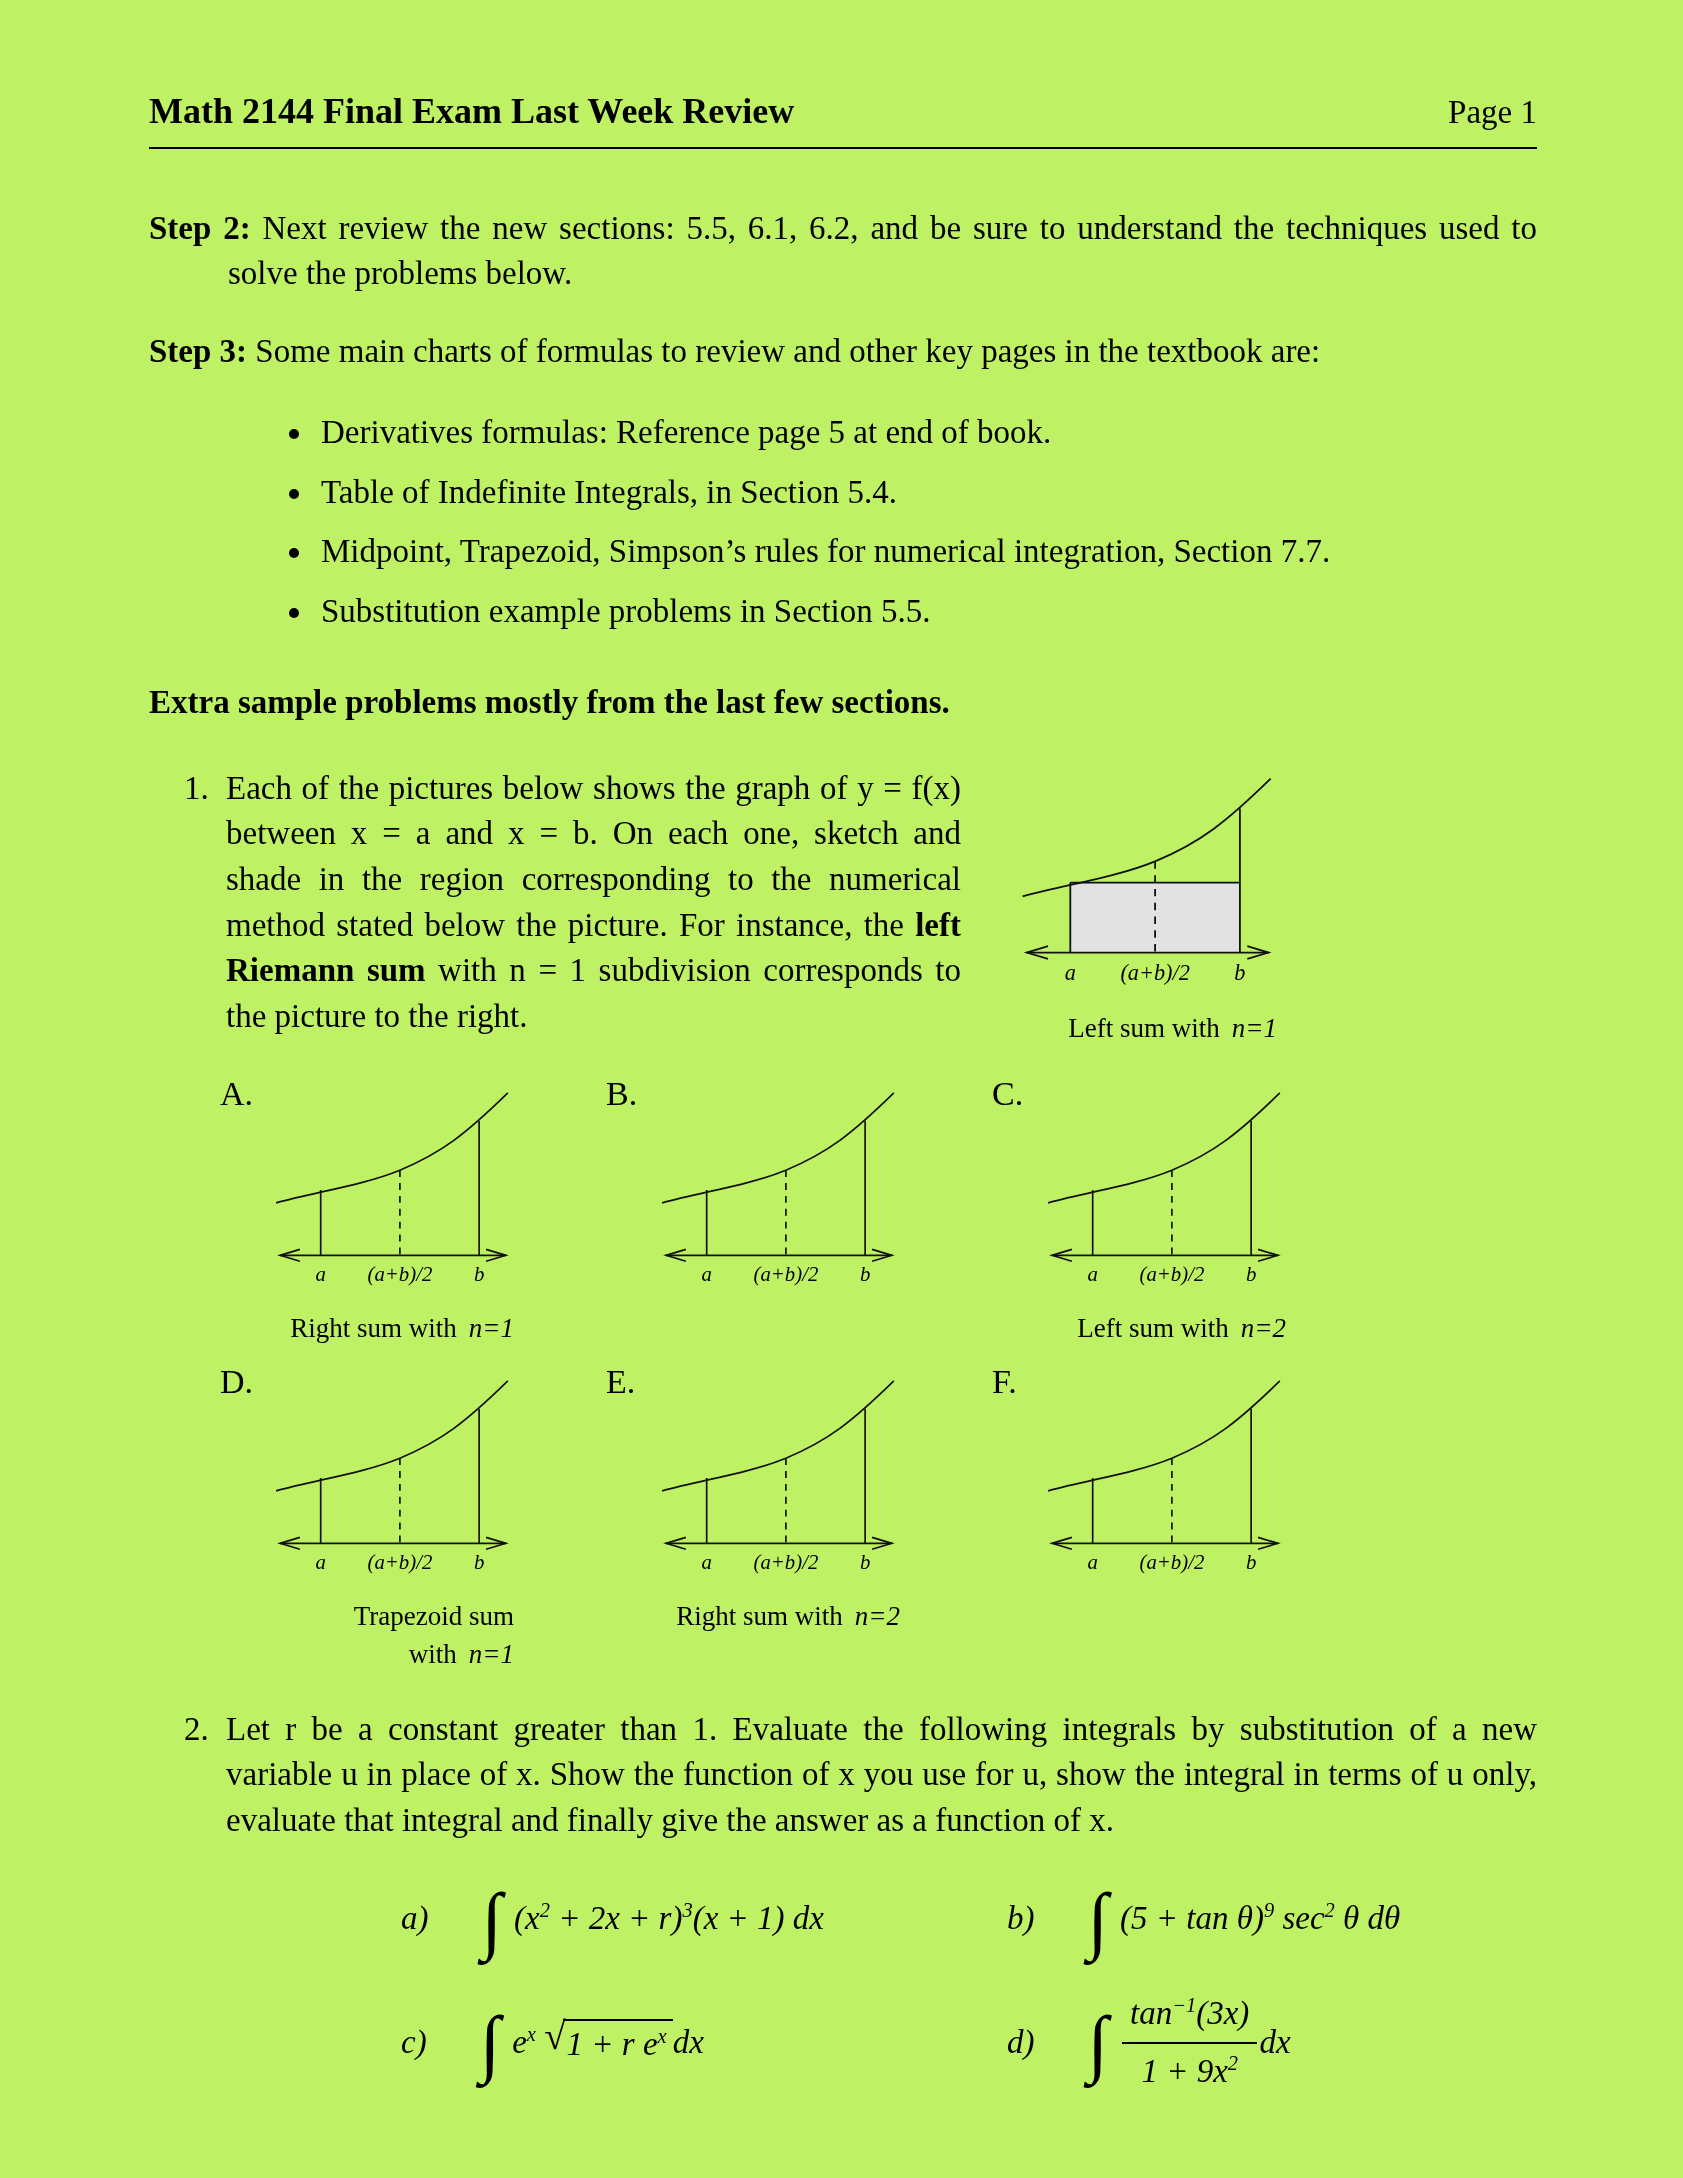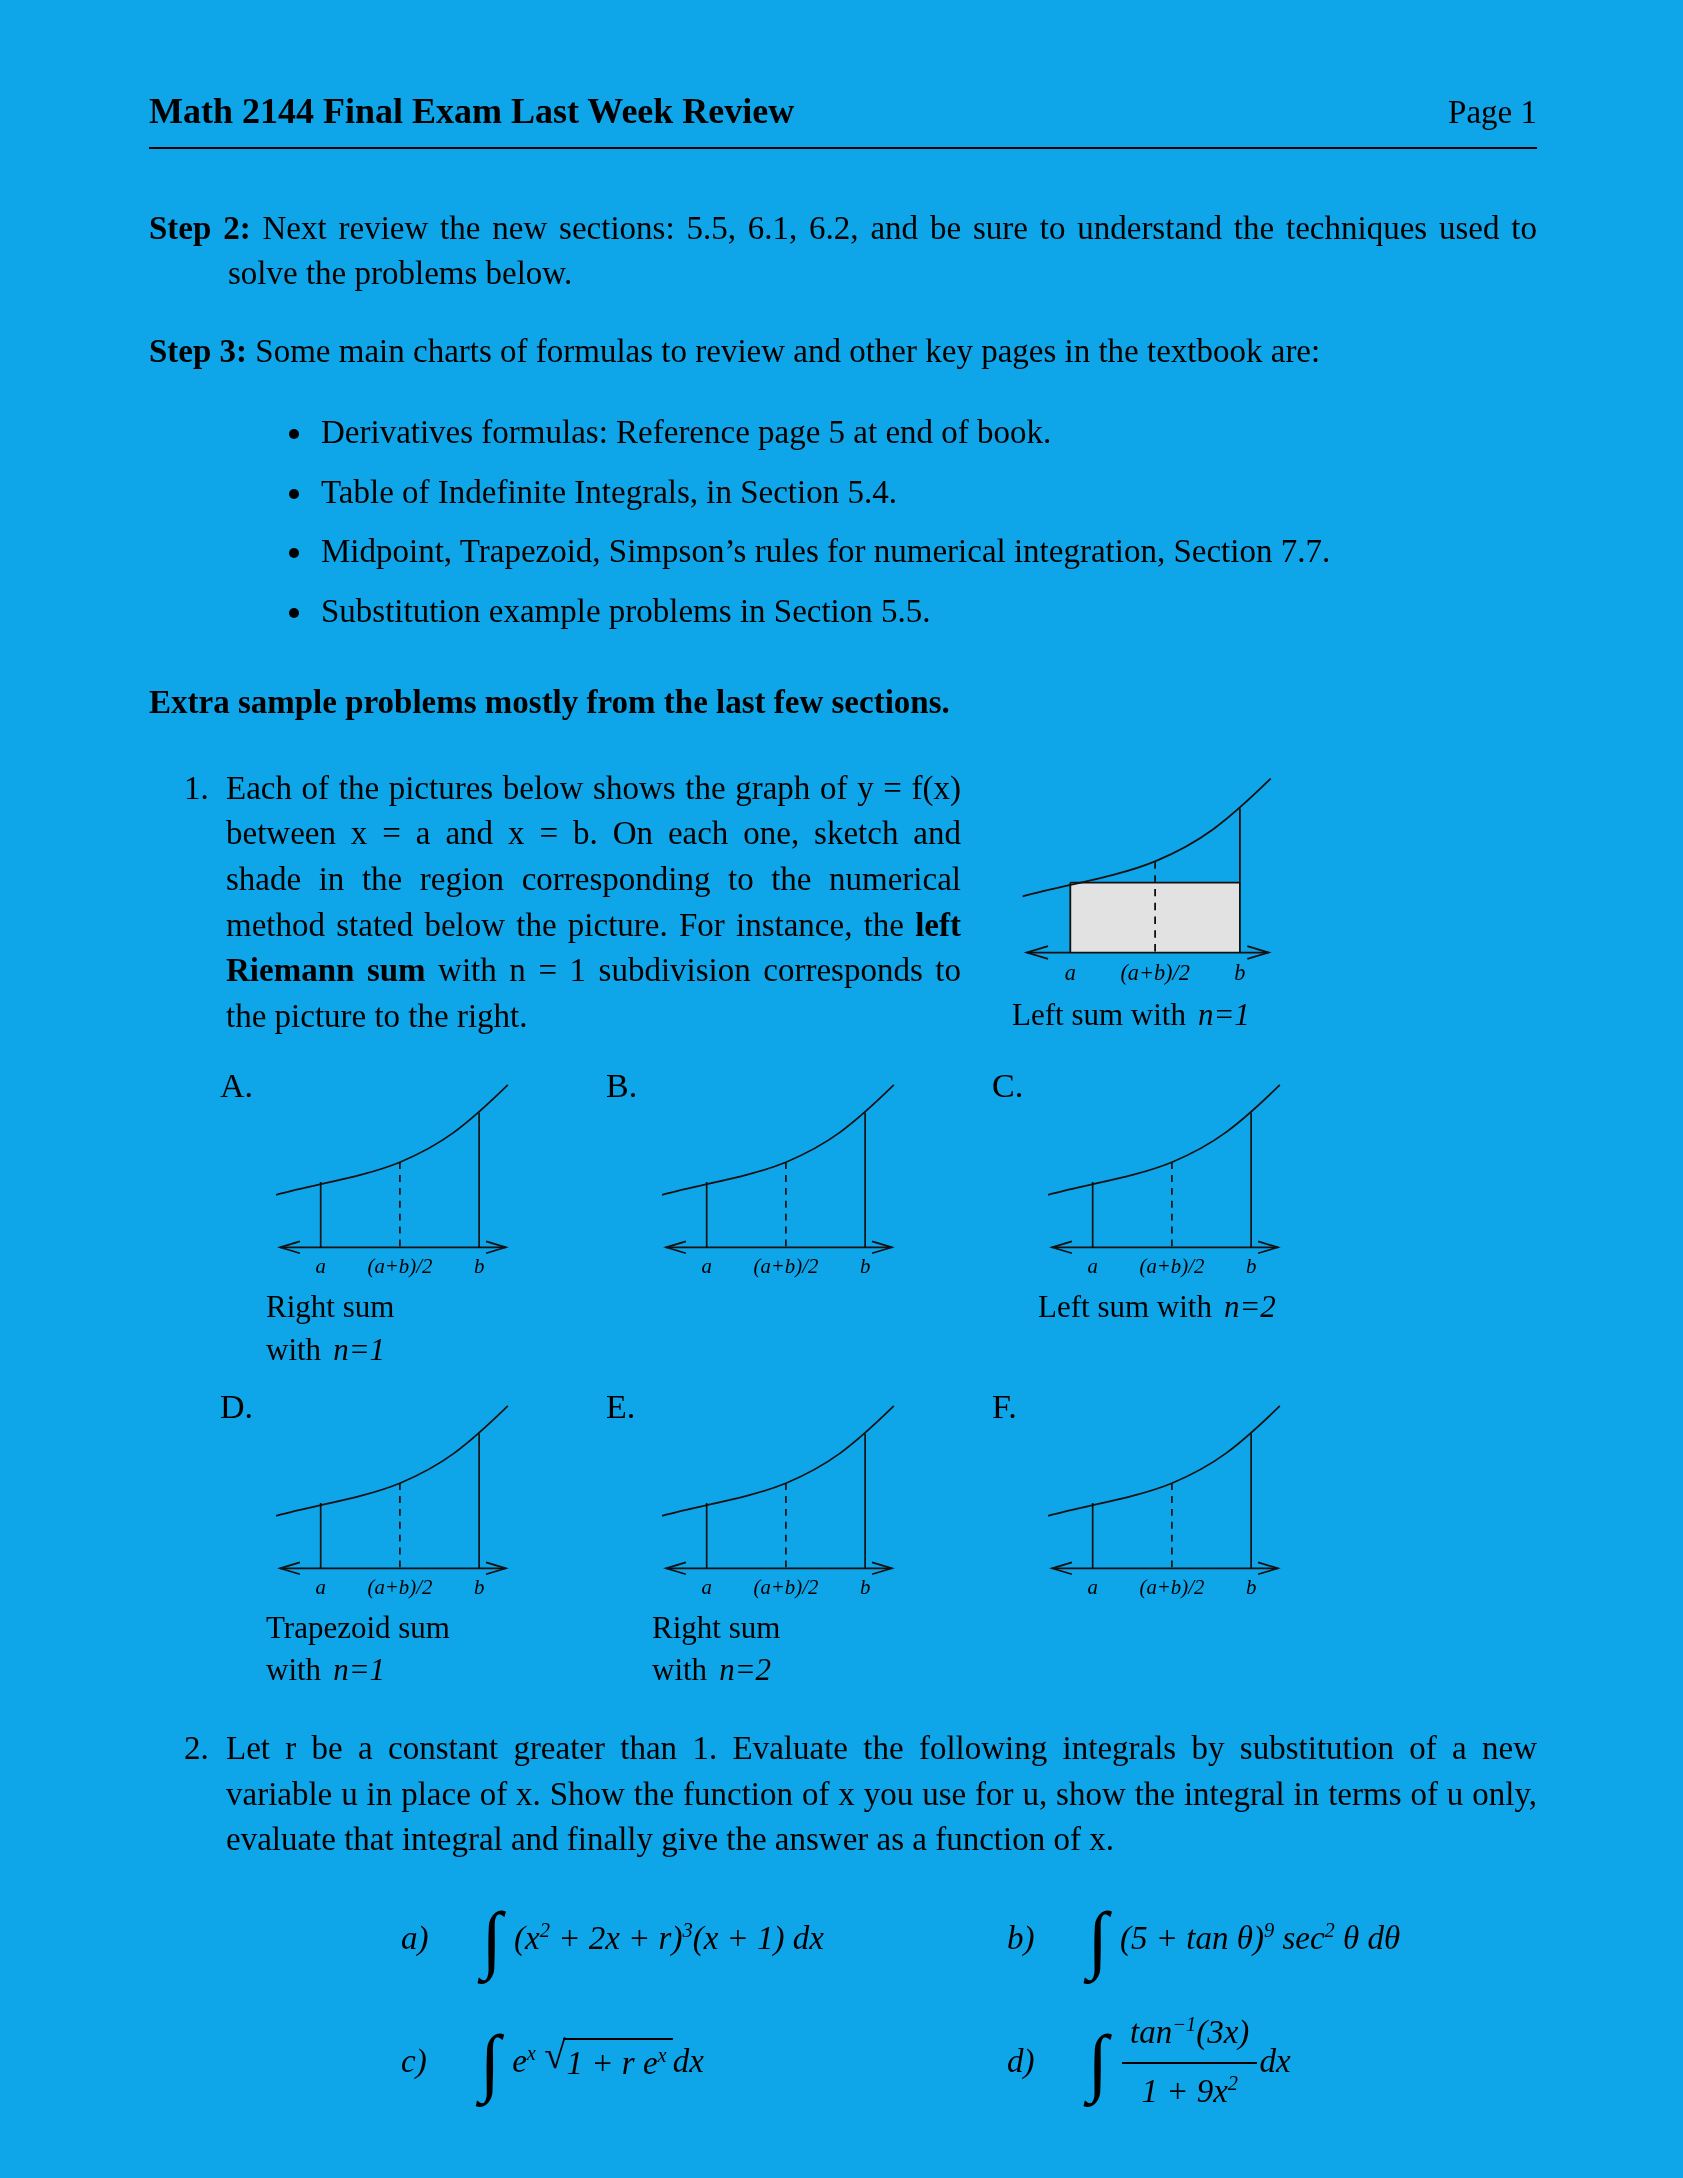--- a/index.html
+++ b/index.html
@@ -1,18 +1,18 @@
 <!DOCTYPE html>
 <html><head>
 <meta charset="utf-8">
 <style>
   html,body{margin:0;padding:0;background:#888;}
   .page{
     width:1683px;height:2178px;box-sizing:border-box;
-    background:#0ea5e9;color:#000;
+    background:#bef264;color:#000;
     padding:87px 146px 0 149px;
     font-family:"Liberation Serif","DejaVu Serif",serif;
     font-size:33px;line-height:1.38;
     overflow:hidden;position:relative;
   }
   
   .header{display:flex;justify-content:space-between;align-items:baseline;
     border-bottom:2px solid #000;padding-bottom:10px;margin-bottom:57px;}
   .title{font-weight:bold;font-size:36px;}
   .pageno{font-size:33px;}
@@ -23,21 +23,21 @@
   .bullets{margin:36px 0 0 166px;padding:0;}
   .bullets li{margin-bottom:14px;padding-left:6px;}
   
   .heading{text-align:left;font-weight:bold;margin:46px 0 40px 0;font-size:33px;}
   
   .prow{display:flex;align-items:flex-start;}
   .pnum{width:42px;flex:none;margin-left:35px;}
   .p1text{width:735px;flex:none;text-align:justify;}
   .examplefig{margin-left:51px;margin-top:6px;flex:none;}
   .examplefig svg{display:block;}
-  .gcap{font-size:31px;text-align:left;margin-top:4px;}
+  .gcap{font-size:27px;text-align:right;margin-top:20px;}
   .capn{margin-left:12px;font-style:italic;}
   
   .ggrid{display:grid;grid-template-columns:386px 386px 386px;row-gap:16px;
     margin:28px 0 0 71px;}
   .gcell{position:relative;}
   .glabel{position:absolute;top:-4px;left:0;font-size:34px;}
   .gsvg{display:block;margin:12px 0 0 46px;}
   .gcell .gcap{width:248px;margin-left:46px;}
   
   .p2{margin-top:34px;}

